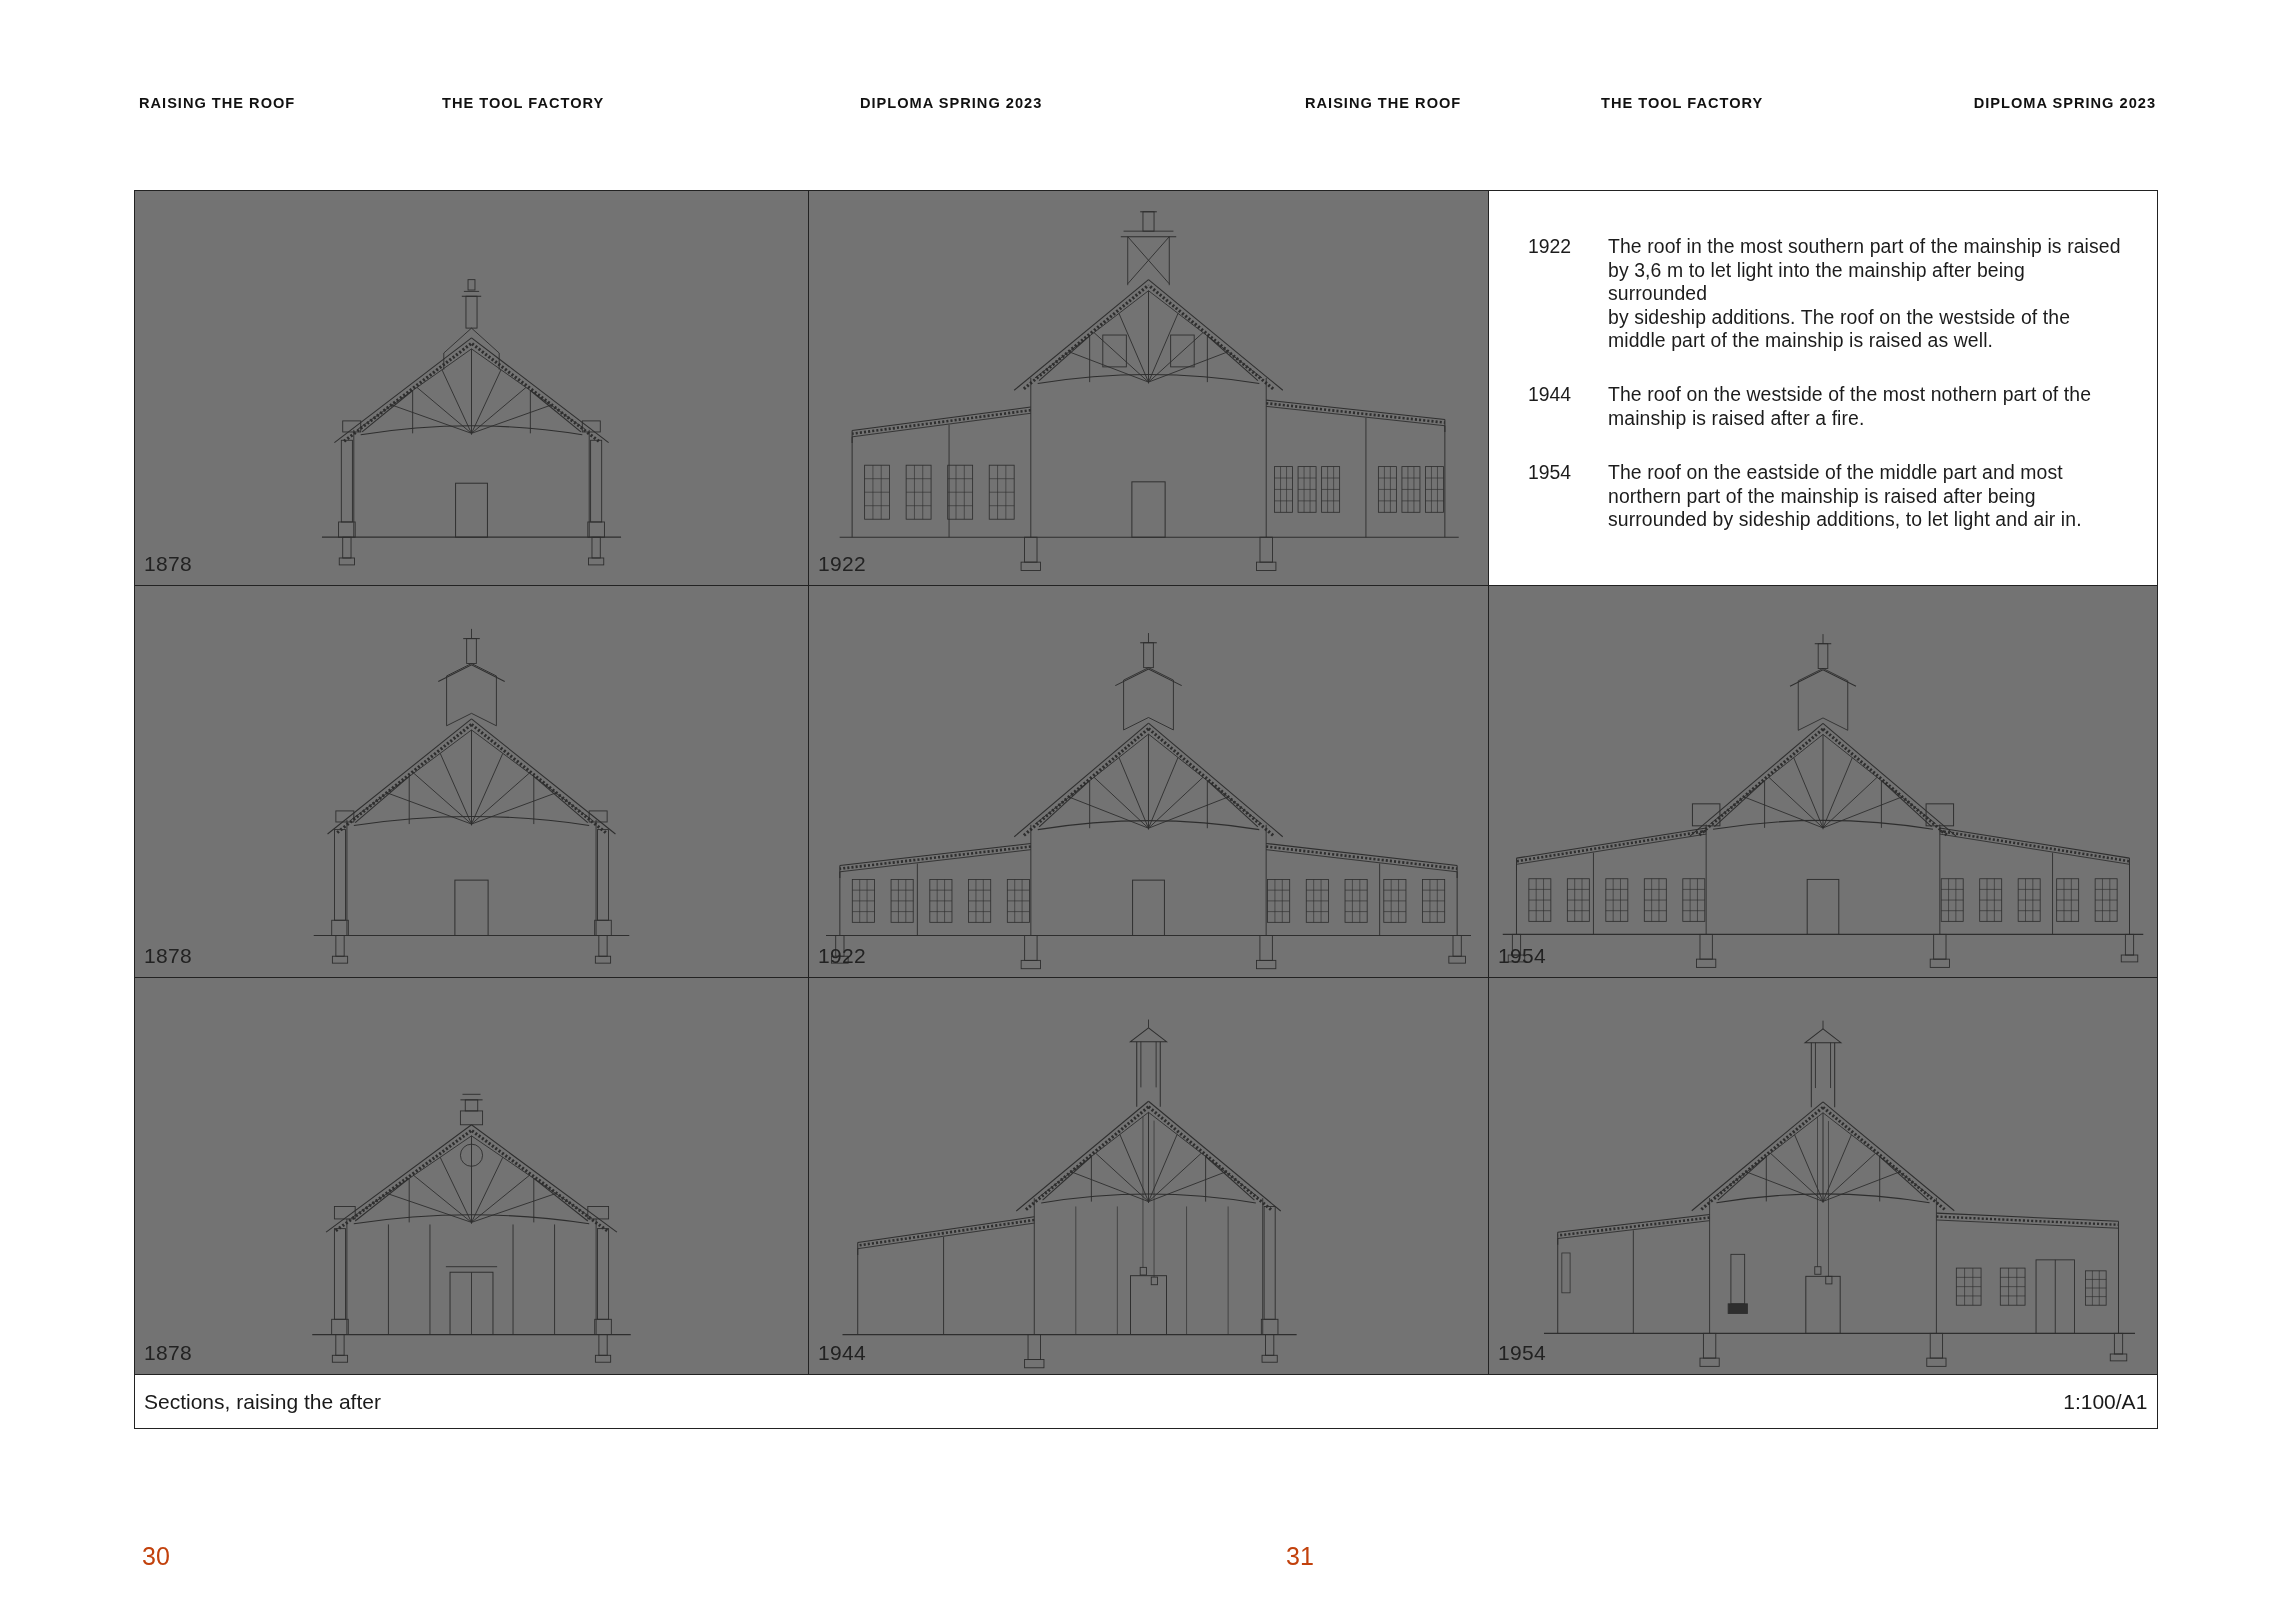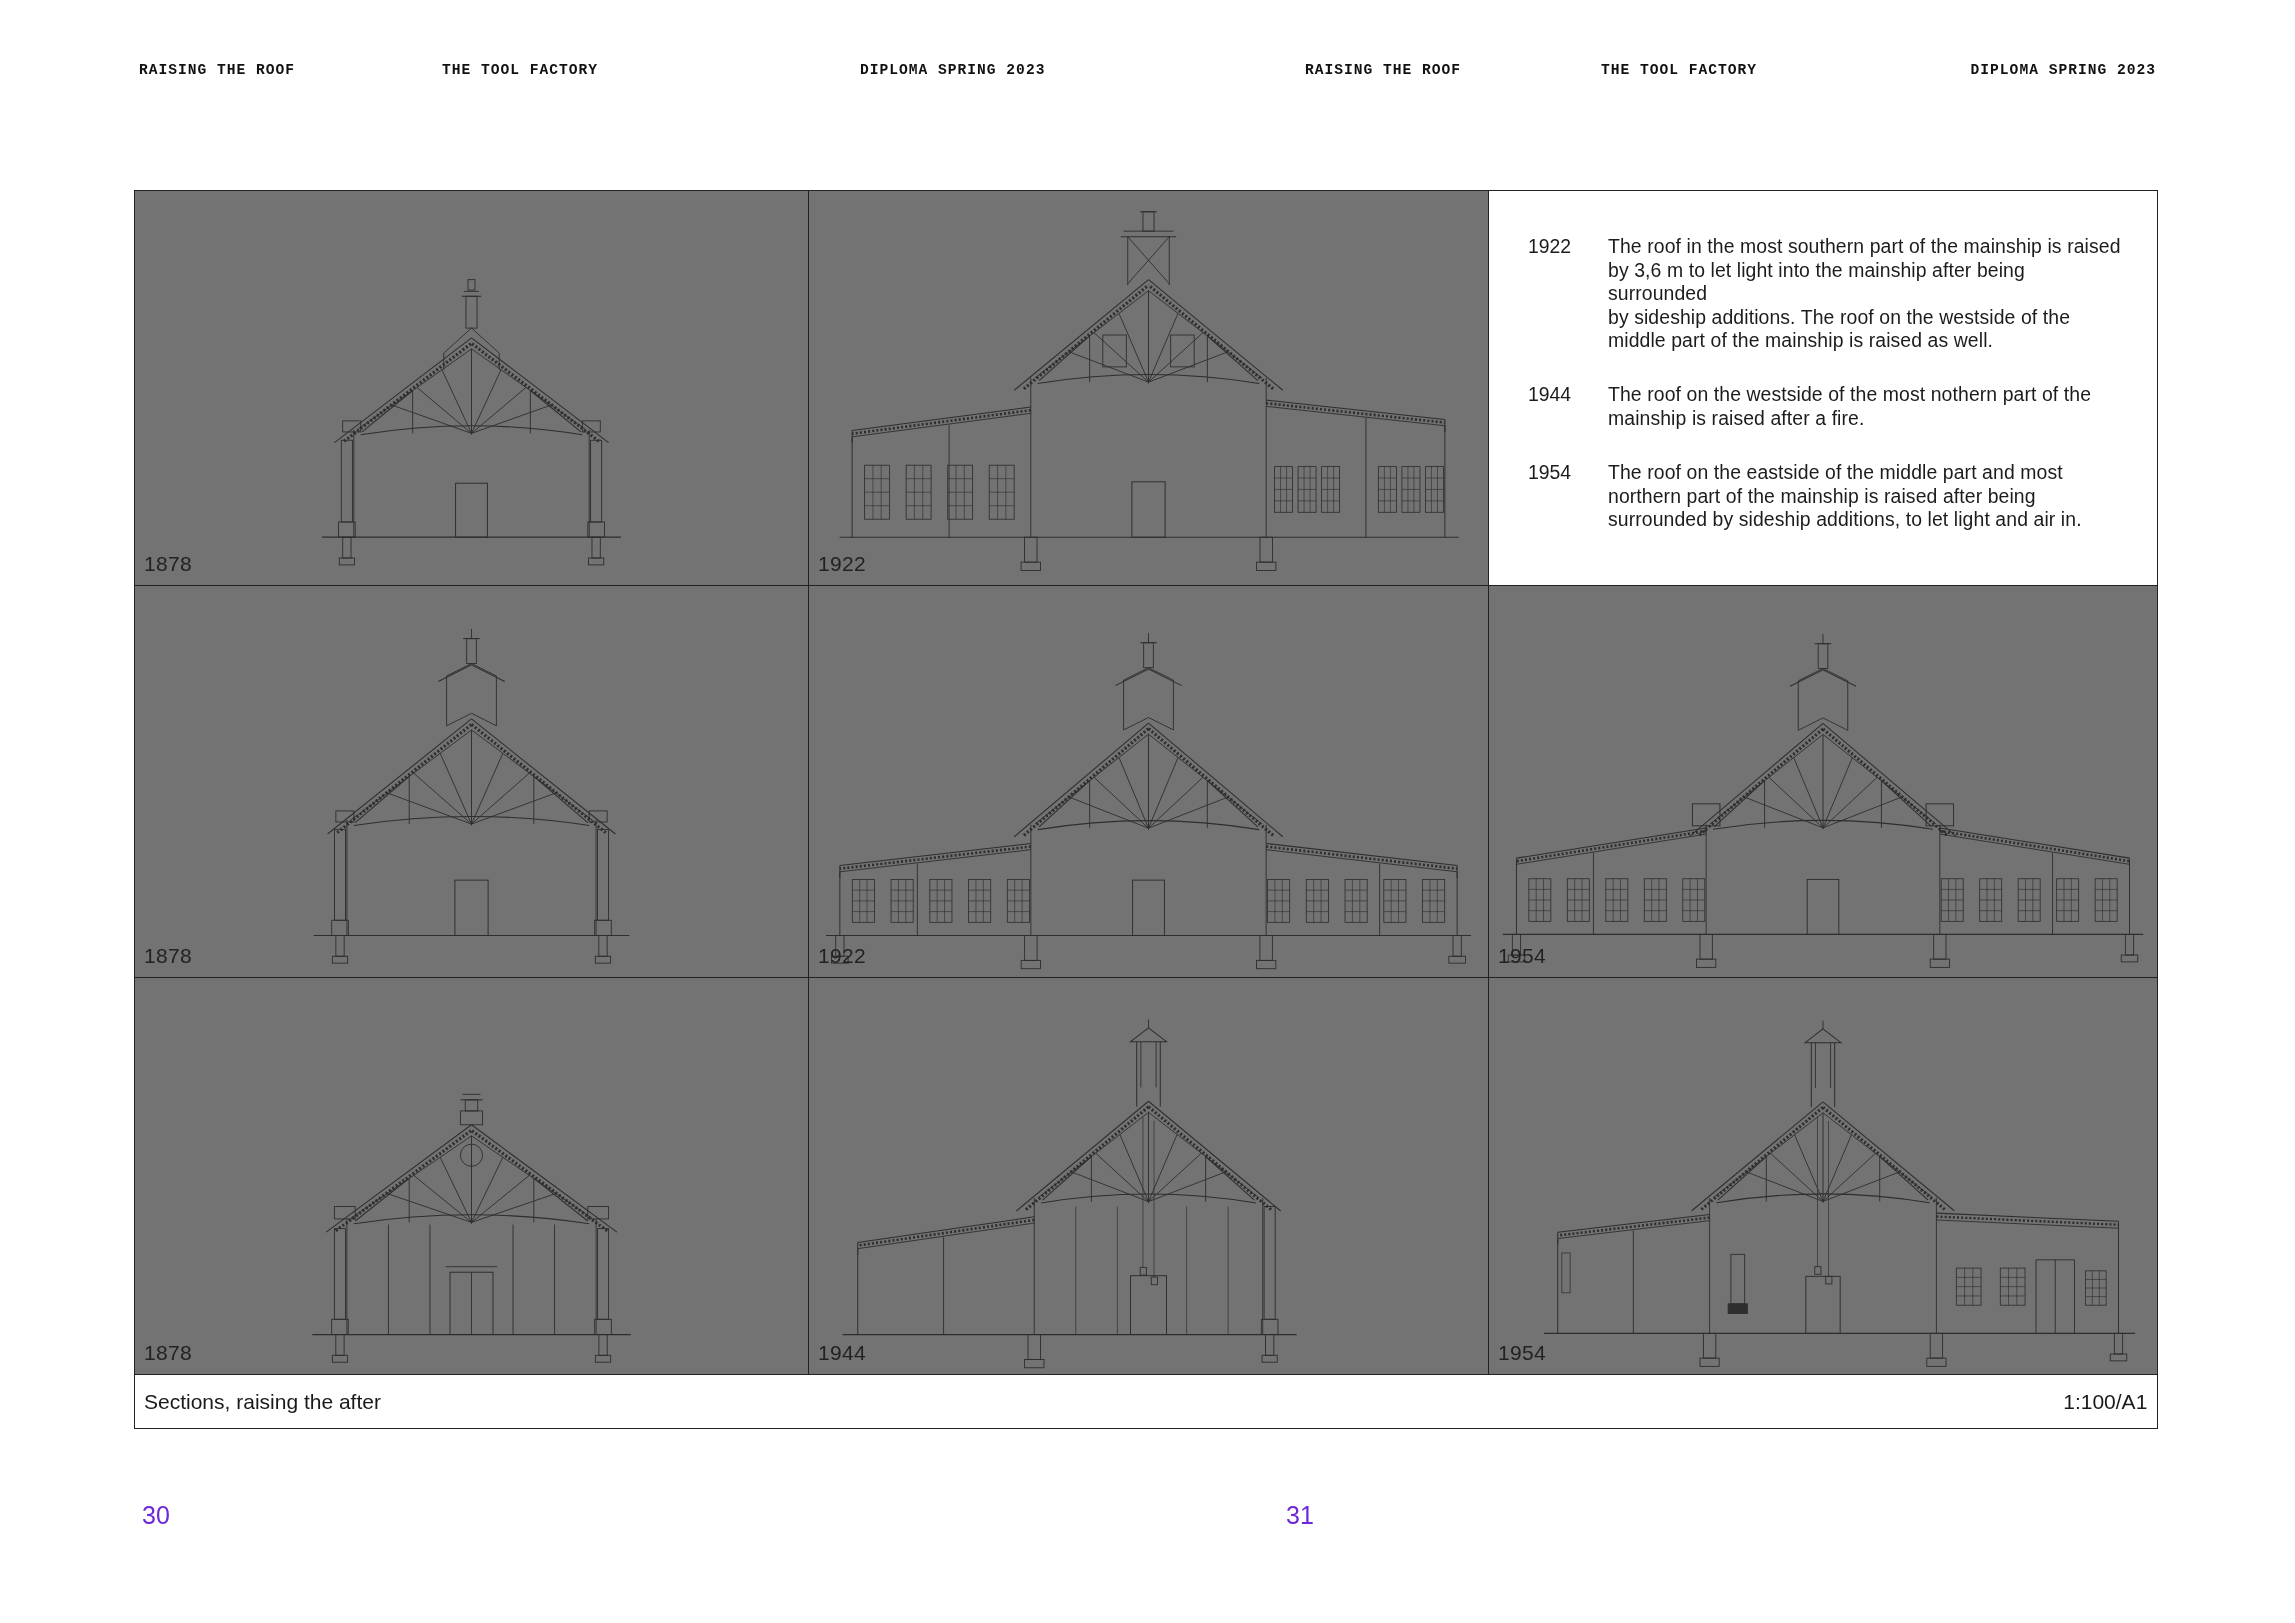--- a/index.html
+++ b/index.html
@@ -2,22 +2,22 @@
 <html style="font-size:11px"><head>
 <meta charset="utf-8">
 <style>
   html,body{margin:0;padding:0;}
   body{
     width:2295px;height:1623px;background:#ffffff;position:relative;
     font-family:"Liberation Sans",sans-serif;color:#1a1a1a;
     -webkit-font-smoothing:antialiased;
   }
   .header-label{
-    position:absolute;top:62px;
-    font-family:Liberation Mono, monospace;
+    position:absolute;top:95px;
+    font-family:Liberation Sans, sans-serif;
     font-size:14.6px;font-weight:700;letter-spacing:1px;color:#111;
     white-space:nowrap;
   }
   .sheet-grid{
     position:absolute;left:134px;top:190px;
     display:grid;
     grid-template-columns:674px 680px 668px;
     grid-template-rows:395px 392px 397px 53px;
     border:1.4px solid #222;
     background:#fff;
@@ -37,21 +37,21 @@
   .note-text{
     width:541px;font-size:19.4px;line-height:23.6px;color:#1c1c1c;
     white-space:pre-line;letter-spacing:0.1px;
   }
   .footer-bar{
     grid-column:1 / -1;background:#ffffff;
     display:flex;align-items:center;justify-content:space-between;
     padding:0 9.7px 0 9px;box-sizing:border-box;
   }
   .footer-title,.footer-scale{font-size:21px;color:#1a1a1a;}
-  .page-number{position:absolute;top:1501px;font-size:25px;color:#6d28d9;}
+  .page-number{position:absolute;top:1542px;font-size:25px;color:#c2410c;}
   .page-number.left{left:142px;}
   .page-number.right{left:1286px;}
 </style>
 </head>
 <body>
 
 <span class="header-label" style="left:139px">RAISING THE ROOF</span>
 <span class="header-label" style="left:442px">THE TOOL FACTORY</span>
 <span class="header-label" style="left:860px">DIPLOMA SPRING 2023</span>
 

